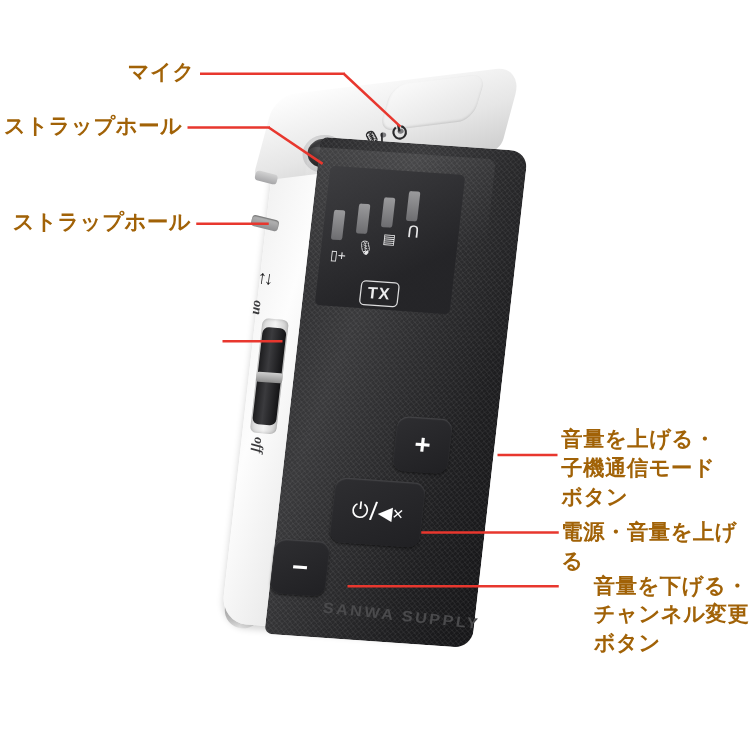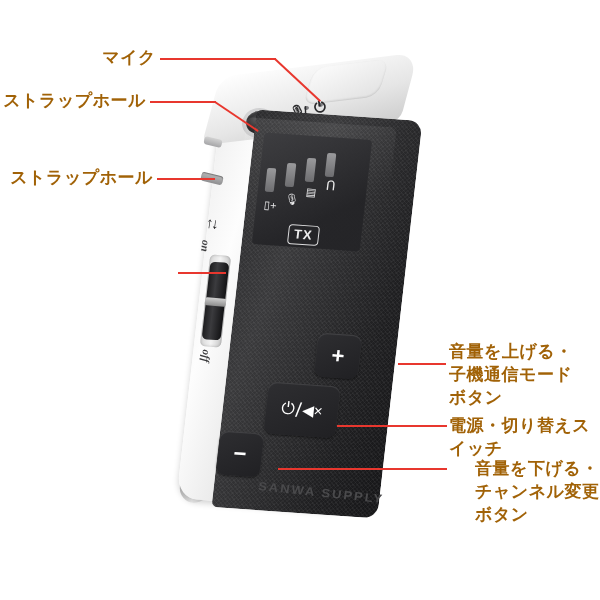--- a/index.html
+++ b/index.html
@@ -256,19 +256,19 @@
 
   <div class="label right-align" style="left:0;top:89px;width:146px;">ストラップホール</div>
 
   <div class="label right-align" style="left:0;top:166px;width:153px;">ストラップホール</div>
 
 
   <div class="label left-align" style="left:449px;top:340px;width:151px;">音量を上げる・
 子機通信モード
 ボタン</div>
 
-  <div class="label left-align" style="left:449px;top:414px;width:151px;">電源・切り替えスイッチ</div>
+  <div class="label left-align" style="left:449px;top:414px;width:151px;">電源・音量を上げる</div>
 
   <div class="label left-align" style="left:475px;top:457px;width:151px;">音量を下げる・
 チャンネル変更
 ボタン</div>
 
 </div>
 
 </body></html>

